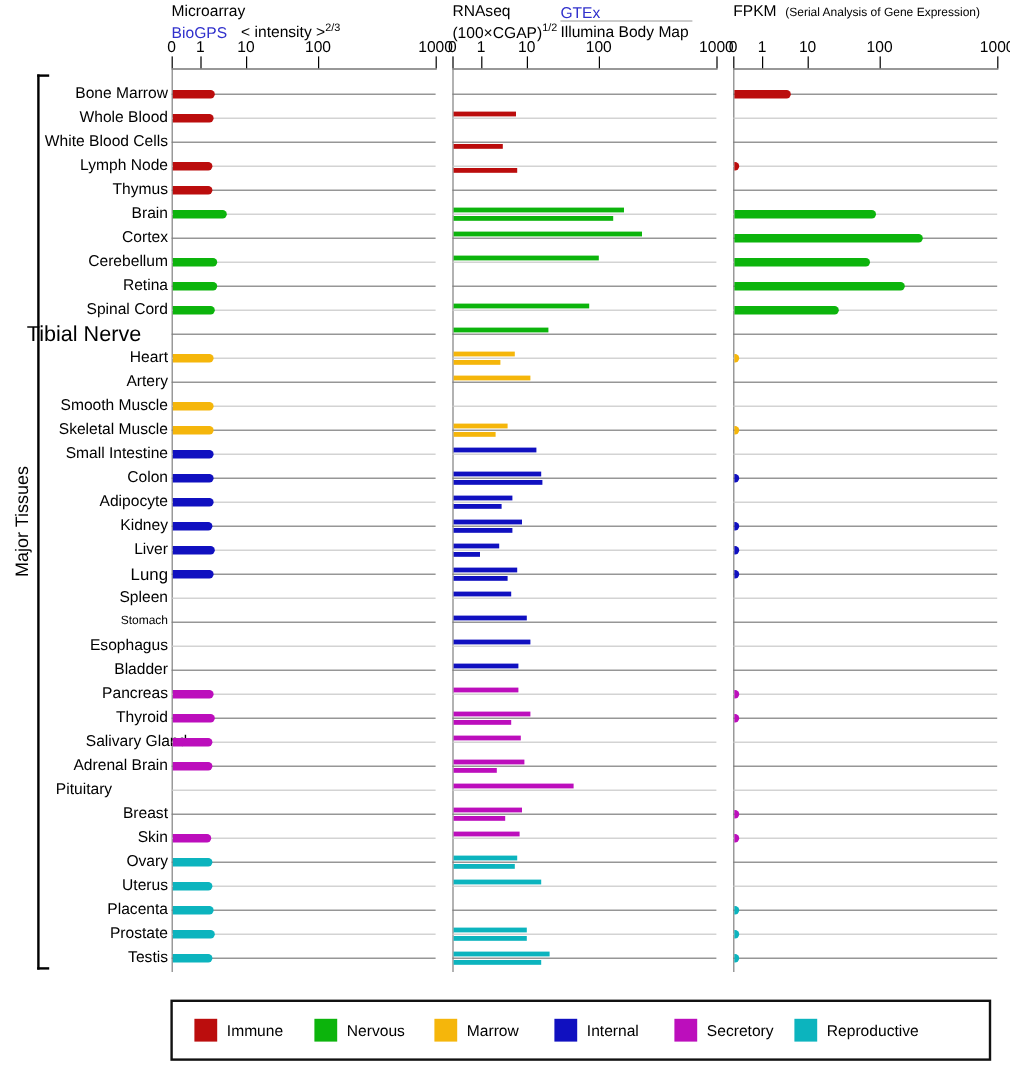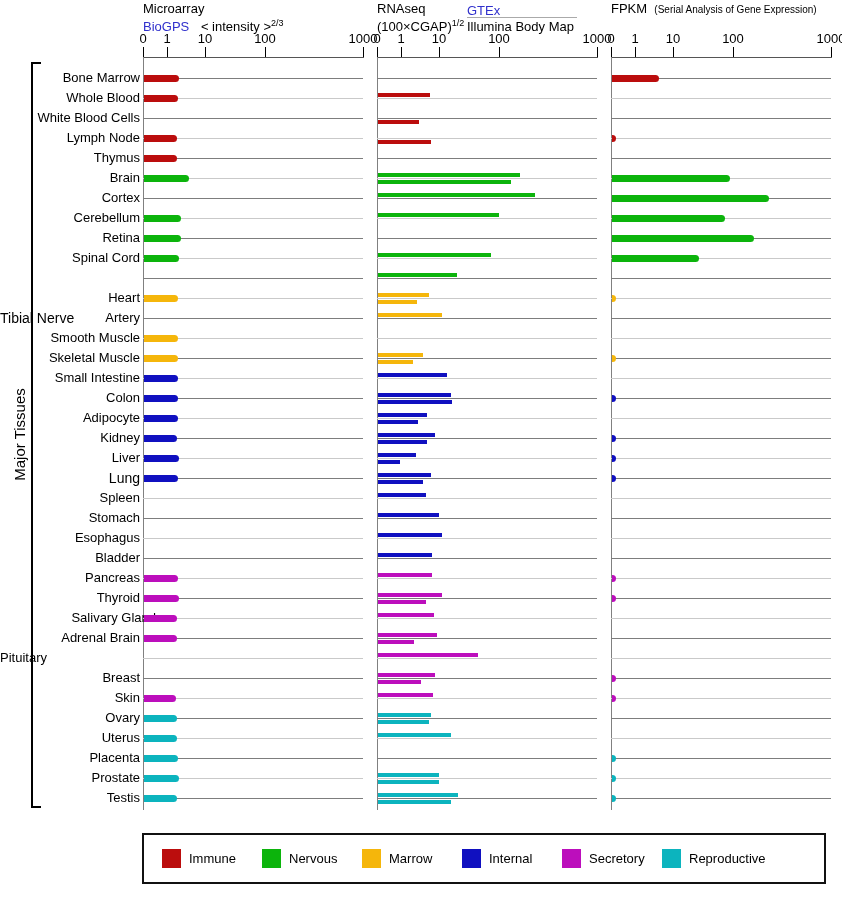--- a/index.html
+++ b/index.html
@@ -143,21 +143,21 @@
       <div style="position: absolute; left: 611px; top: 238px; width: 220px; height: 1px; background: rgb(125, 125, 125);"></div>
       <div style="position: absolute; left: 144px; top: 235px; width: 37.0121px; height: 7px; border-radius: 0px 4px 4px 0px; background: rgb(12, 180, 12);"></div>
       <div style="position: absolute; left: 612px; top: 235px; width: 142.004px; height: 7px; border-radius: 0px 4px 4px 0px; background: rgb(12, 180, 12);"></div>
       <div style="position: absolute; left: 0px; top: 249px; width: 140px; text-align: right; font-size: 13px; height: 18px; line-height: 18px;">Spinal Cord</div>
       <div style="position: absolute; left: 143px; top: 258px; width: 220px; height: 1px; background: rgb(201, 201, 201);"></div>
       <div style="position: absolute; left: 377px; top: 258px; width: 220px; height: 1px; background: rgb(201, 201, 201);"></div>
       <div style="position: absolute; left: 611px; top: 258px; width: 220px; height: 1px; background: rgb(201, 201, 201);"></div>
       <div style="position: absolute; left: 144px; top: 255px; width: 34.5926px; height: 7px; border-radius: 0px 4px 4px 0px; background: rgb(12, 180, 12);"></div>
       <div style="position: absolute; left: 378px; top: 253px; width: 113.076px; height: 4px; background: rgb(12, 180, 12);"></div>
       <div style="position: absolute; left: 612px; top: 255px; width: 86.8984px; height: 7px; border-radius: 0px 4px 4px 0px; background: rgb(12, 180, 12);"></div>
-      <div style="position: absolute; left: 0px; top: 269px; width: 140px; text-align: left; font-size: 14px; height: 18px; line-height: 18px; margin-top: 40px;">Tibial Nerve</div>
+      <div style="position: absolute; left: 0px; top: 269px; width: 140px; text-align: center; font-size: 18px; height: 18px; line-height: 18px;">Tibial Nerve</div>
       <div style="position: absolute; left: 143px; top: 278px; width: 220px; height: 1px; background: rgb(125, 125, 125);"></div>
       <div style="position: absolute; left: 377px; top: 278px; width: 220px; height: 1px; background: rgb(125, 125, 125);"></div>
       <div style="position: absolute; left: 611px; top: 278px; width: 220px; height: 1px; background: rgb(125, 125, 125);"></div>
       <div style="position: absolute; left: 378px; top: 273px; width: 78.7252px; height: 4px; background: rgb(12, 180, 12);"></div>
       <div style="position: absolute; left: 0px; top: 289px; width: 140px; text-align: right; font-size: 13px; height: 18px; line-height: 18px;">Heart</div>
       <div style="position: absolute; left: 143px; top: 298px; width: 220px; height: 1px; background: rgb(201, 201, 201);"></div>
       <div style="position: absolute; left: 377px; top: 298px; width: 220px; height: 1px; background: rgb(201, 201, 201);"></div>
       <div style="position: absolute; left: 611px; top: 298px; width: 220px; height: 1px; background: rgb(201, 201, 201);"></div>
       <div style="position: absolute; left: 144px; top: 295px; width: 33.7004px; height: 7px; border-radius: 0px 4px 4px 0px; background: rgb(245, 182, 11);"></div>
       <div style="position: absolute; left: 378px; top: 293px; width: 50.5609px; height: 4px; background: rgb(245, 182, 11);"></div>
@@ -224,21 +224,21 @@
       <div style="position: absolute; left: 611px; top: 478px; width: 220px; height: 1px; background: rgb(125, 125, 125);"></div>
       <div style="position: absolute; left: 144px; top: 475px; width: 33.7004px; height: 7px; border-radius: 0px 4px 4px 0px; background: rgb(16, 16, 192);"></div>
       <div style="position: absolute; left: 378px; top: 473px; width: 53.0103px; height: 4px; background: rgb(16, 16, 192);"></div>
       <div style="position: absolute; left: 378px; top: 480px; width: 45.1395px; height: 4px; background: rgb(16, 16, 192);"></div>
       <div style="position: absolute; left: 612px; top: 475px; width: 3.6px; height: 7px; border-radius: 0px 4px 4px 0px; background: rgb(16, 16, 192);"></div>
       <div style="position: absolute; left: 0px; top: 489px; width: 140px; text-align: right; font-size: 13px; height: 18px; line-height: 18px;">Spleen</div>
       <div style="position: absolute; left: 143px; top: 498px; width: 220px; height: 1px; background: rgb(201, 201, 201);"></div>
       <div style="position: absolute; left: 377px; top: 498px; width: 220px; height: 1px; background: rgb(201, 201, 201);"></div>
       <div style="position: absolute; left: 611px; top: 498px; width: 220px; height: 1px; background: rgb(201, 201, 201);"></div>
       <div style="position: absolute; left: 378px; top: 493px; width: 48.0718px; height: 4px; background: rgb(16, 16, 192);"></div>
-      <div style="position: absolute; left: 0px; top: 509px; width: 140px; text-align: right; font-size: 13px; height: 18px; line-height: 18px;">Stomach</div>
+      <div style="position: absolute; left: 0px; top: 509px; width: 140px; text-align: right; font-size: 10px; height: 18px; line-height: 18px;">Stomach</div>
       <div style="position: absolute; left: 143px; top: 518px; width: 220px; height: 1px; background: rgb(125, 125, 125);"></div>
       <div style="position: absolute; left: 377px; top: 518px; width: 220px; height: 1px; background: rgb(125, 125, 125);"></div>
       <div style="position: absolute; left: 611px; top: 518px; width: 220px; height: 1px; background: rgb(125, 125, 125);"></div>
       <div style="position: absolute; left: 378px; top: 513px; width: 60.9789px; height: 4px; background: rgb(16, 16, 192);"></div>
       <div style="position: absolute; left: 0px; top: 529px; width: 140px; text-align: right; font-size: 13px; height: 18px; line-height: 18px;">Esophagus</div>
       <div style="position: absolute; left: 143px; top: 538px; width: 220px; height: 1px; background: rgb(201, 201, 201);"></div>
       <div style="position: absolute; left: 377px; top: 538px; width: 220px; height: 1px; background: rgb(201, 201, 201);"></div>
       <div style="position: absolute; left: 611px; top: 538px; width: 220px; height: 1px; background: rgb(201, 201, 201);"></div>
       <div style="position: absolute; left: 378px; top: 533px; width: 64.0054px; height: 4px; background: rgb(16, 16, 192);"></div>
       <div style="position: absolute; left: 0px; top: 549px; width: 140px; text-align: right; font-size: 13px; height: 18px; line-height: 18px;">Bladder</div>
@@ -267,21 +267,21 @@
       <div style="position: absolute; left: 611px; top: 618px; width: 220px; height: 1px; background: rgb(201, 201, 201);"></div>
       <div style="position: absolute; left: 144px; top: 615px; width: 32.7571px; height: 7px; border-radius: 0px 4px 4px 0px; background: rgb(188, 14, 188);"></div>
       <div style="position: absolute; left: 378px; top: 613px; width: 56.1137px; height: 4px; background: rgb(188, 14, 188);"></div>
       <div style="position: absolute; left: 0px; top: 629px; width: 140px; text-align: right; font-size: 13px; height: 18px; line-height: 18px;">Adrenal Brain</div>
       <div style="position: absolute; left: 143px; top: 638px; width: 220px; height: 1px; background: rgb(125, 125, 125);"></div>
       <div style="position: absolute; left: 377px; top: 638px; width: 220px; height: 1px; background: rgb(125, 125, 125);"></div>
       <div style="position: absolute; left: 611px; top: 638px; width: 220px; height: 1px; background: rgb(125, 125, 125);"></div>
       <div style="position: absolute; left: 144px; top: 635px; width: 32.7571px; height: 7px; border-radius: 0px 4px 4px 0px; background: rgb(188, 14, 188);"></div>
       <div style="position: absolute; left: 378px; top: 633px; width: 58.925px; height: 4px; background: rgb(188, 14, 188);"></div>
       <div style="position: absolute; left: 378px; top: 640px; width: 36.2443px; height: 4px; background: rgb(188, 14, 188);"></div>
-      <div style="position: absolute; left: 0px; top: 649px; width: 140px; text-align: left; font-size: 13px; height: 18px; line-height: 18px;">Pituitary</div>
+      <div style="position: absolute; left: 0px; top: 649px; width: 140px; text-align: center; font-size: 13px; height: 18px; line-height: 18px;">Pituitary</div>
       <div style="position: absolute; left: 143px; top: 658px; width: 220px; height: 1px; background: rgb(201, 201, 201);"></div>
       <div style="position: absolute; left: 377px; top: 658px; width: 220px; height: 1px; background: rgb(201, 201, 201);"></div>
       <div style="position: absolute; left: 611px; top: 658px; width: 220px; height: 1px; background: rgb(201, 201, 201);"></div>
       <div style="position: absolute; left: 378px; top: 653px; width: 100.008px; height: 4px; background: rgb(188, 14, 188);"></div>
       <div style="position: absolute; left: 0px; top: 669px; width: 140px; text-align: right; font-size: 13px; height: 18px; line-height: 18px;">Breast</div>
       <div style="position: absolute; left: 143px; top: 678px; width: 220px; height: 1px; background: rgb(125, 125, 125);"></div>
       <div style="position: absolute; left: 377px; top: 678px; width: 220px; height: 1px; background: rgb(125, 125, 125);"></div>
       <div style="position: absolute; left: 611px; top: 678px; width: 220px; height: 1px; background: rgb(125, 125, 125);"></div>
       <div style="position: absolute; left: 378px; top: 673px; width: 57.0308px; height: 4px; background: rgb(188, 14, 188);"></div>
       <div style="position: absolute; left: 378px; top: 680px; width: 43.1957px; height: 4px; background: rgb(188, 14, 188);"></div>

